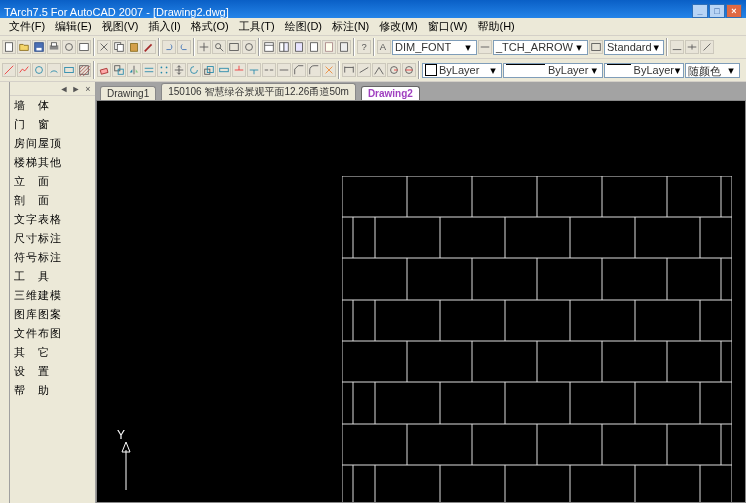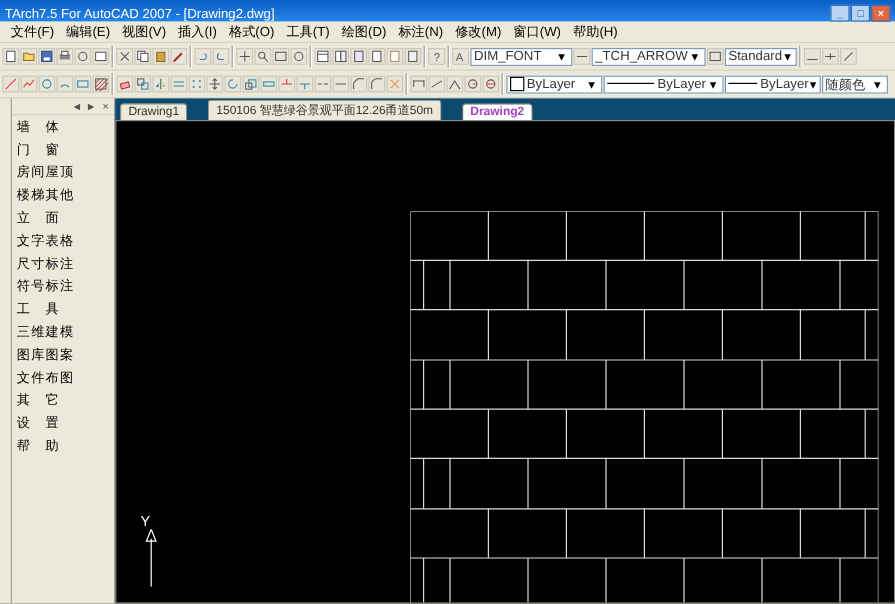--- a/index.html
+++ b/index.html
@@ -5,30 +5,30 @@
 *{margin:0;padding:0;box-sizing:border-box;font-family:"SimSun","Microsoft YaHei",Arial,sans-serif;font-size:11px;user-select:none}
 body{width:746px;height:503px;background:#ece9d8;overflow:hidden;position:relative}
 .titlebar{height:18px;background:linear-gradient(#0a5fc6,#2584e8);color:#fff;display:flex;align-items:flex-end;padding:0 4px;font-size:11px}
 .titlebar .sysicons{margin-left:auto;display:flex;gap:1px}
 .titlebar .sysicons span{width:16px;height:14px;background:#b8d4f5;border:1px solid #2e6fb8;display:flex;align-items:center;justify-content:center;color:#2e5c9e;font-weight:bold;font-size:9px}
 .titlebar .sysicons span.close{background:#e06943;color:#fff}
 .menubar{height:18px;background:#ece9d8;border-bottom:1px solid #d4d0c8;display:flex;align-items:flex-end;padding:0 4px}
 .menubar span{padding:1px 5px;color:#000}
 .toolbar{height:23px;background:#ece9d8;border-bottom:1px solid #d4d0c8;display:flex;align-items:center;padding:0 2px;gap:1px;overflow:hidden}
 .toolbar .sep{width:2px;height:18px;border-left:1px solid #a0a0a0;border-right:1px solid #fff;margin:0 1px}
-.toolbar .combo{height:15px;border:1px solid #7f9db9;background:#fff;display:inline-flex;align-items:center;padding:0 2px;color:#333}
+.toolbar .combo{height:15px;border:1px solid #7f9db9;background:#fff;display:inline-flex;padding:0 2px;color:#333}
 .toolbar .combo .drop{margin-left:auto;width:12px;text-align:center;color:#000}
 .toolbar .swatch{width:12px;height:12px;background:#fff;border:1px solid #000;display:inline-block;margin-right:2px}
 .workspace{display:flex;height:calc(503px - 18px - 18px - 23px - 23px);background:#d4d0c8}
 .sidepanel{width:86px;background:#ece9d8;border-right:1px solid #a0a0a0;display:flex;flex-direction:column}
 .sidepanel .sphead{height:14px;display:flex;align-items:center;justify-content:flex-end;padding:0 2px;gap:2px;border-bottom:1px solid #d4d0c8}
 .sidepanel .sphead span{font-size:9px;color:#555;width:10px;text-align:center}
 .sidepanel .spitem{padding:2px 4px;color:#000;letter-spacing:1px}
 .canvaswrap{flex:1;display:flex;flex-direction:column;background:#d4d0c8}
-.doctabs{height:18px;display:flex;align-items:flex-end;padding:0 4px;background:#0c4a6e;gap:16px}
+.doctabs{height:18px;display:flex;align-items:flex-end;padding:0 4px;background:#a3a3a3;gap:4px}
 .doctabs .tab{padding:1px 6px;background:#ece9d8;border:1px solid #888;border-bottom:none;color:#333;font-size:10px;border-radius:3px 3px 0 0;margin-right:1px}
 .doctabs .tab.active{background:#fff;color:#a040c0;font-weight:bold;border-color:#666}
 .canvas{flex:1;background:#000;position:relative;overflow:hidden;border:1px solid #888}
 .brick{position:absolute;left:245px;top:75px;width:390px;height:330px}
 .ucs{position:absolute;left:20px;bottom:10px}
 .ucs-y{color:#fff;font-size:12px}
 .tic{width:14px;height:14px;display:inline-block;background:#e8e4d8;border:1px solid #ccc8bc;position:relative}
 .tic svg{width:100%;height:100%}
 .line-sample{width:40px;height:2px;border-top:1px solid #000;display:inline-block;margin-right:3px}
 </style>
@@ -300,20 +300,21 @@
     <div class="sphead">
       <span>◄</span>
       <span>►</span>
       <span>×</span>
     </div>
     <div class="spitem">墙　体</div>
     <div class="spitem">门　窗</div>
     <div class="spitem">房间屋顶</div>
     <div class="spitem">楼梯其他</div>
     <div class="spitem">立　面</div>
+    <div class="spitem">剖　面</div>
     <div class="spitem">文字表格</div>
     <div class="spitem">尺寸标注</div>
     <div class="spitem">符号标注</div>
     <div class="spitem">工　具</div>
     <div class="spitem">三维建模</div>
     <div class="spitem">图库图案</div>
     <div class="spitem">文件布图</div>
     <div class="spitem">其　它</div>
     <div class="spitem">设　置</div>
     <div class="spitem">帮　助</div>

